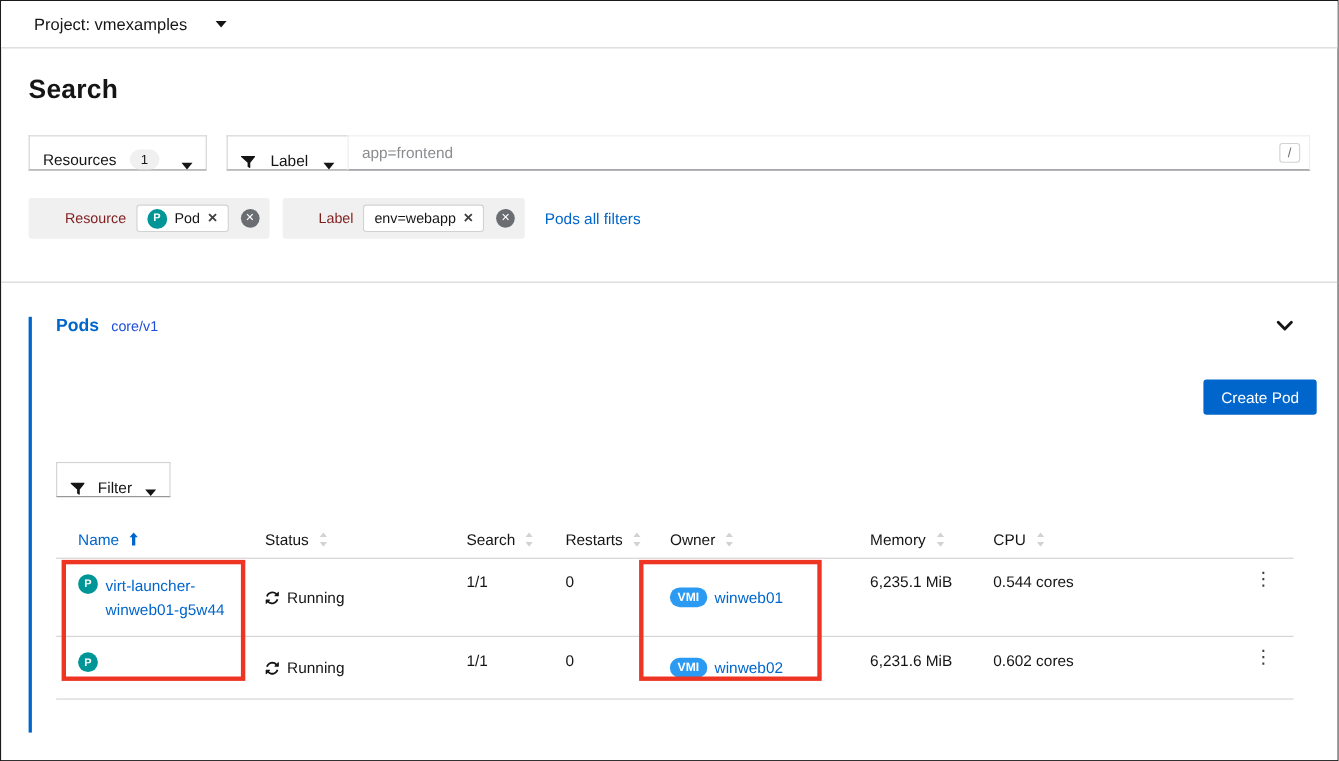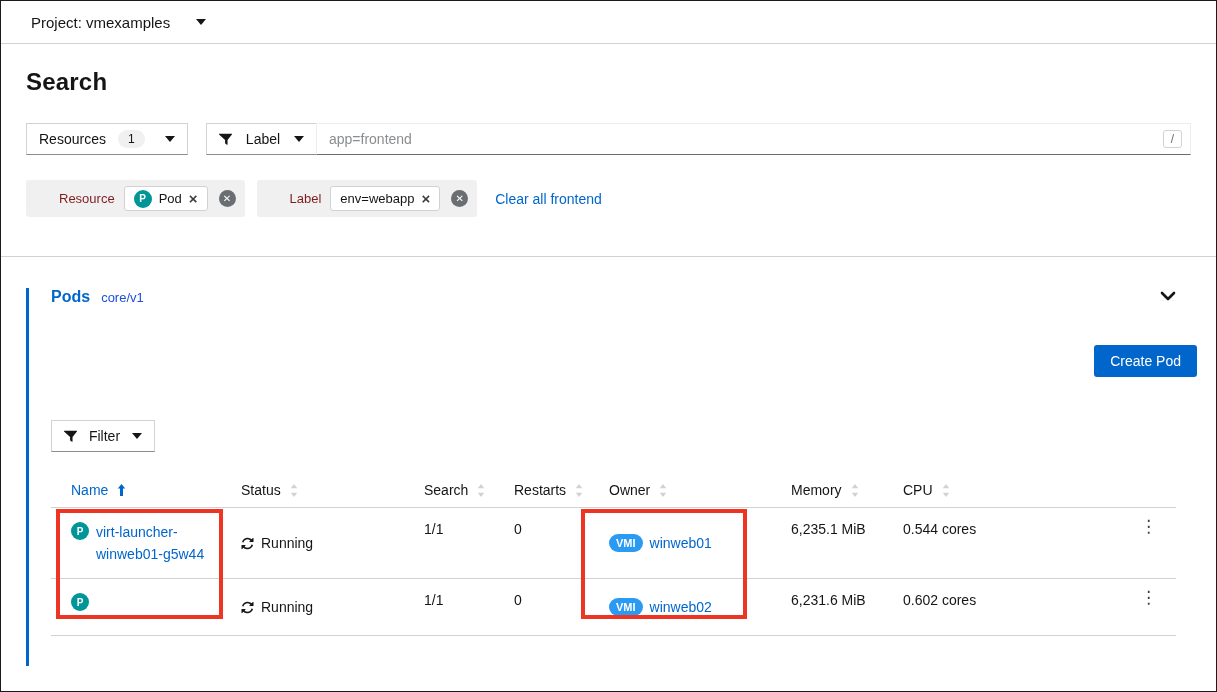--- a/index.html
+++ b/index.html
@@ -22,21 +22,21 @@
   .caret {
     width:0; height:0; display:inline-block;
     border-left:5px solid transparent; border-right:5px solid transparent;
     border-top:6px solid #151515;
   }
   
   .page-title { font-size:24px; font-weight:700; margin:24px 0 0 25px; letter-spacing:.2px; }
   
   .toolbar { display:flex; margin:27px 25px 0 25px; gap:18px; }
   .control {
-    height:32px; display:flex; align-items:center; gap:10px;
+    height:32px; display:flex; align-items:flex-end; gap:10px;
     border:1px solid #d2d2d2; border-bottom-color:#8a8d90;
     background:#fff; padding:0 12px; cursor:pointer; font-size:14px;
   }
   .resources-dd { width:162px; justify-content:space-between; }
   .resources-dd .left { display:flex; align-items:center; gap:12px; }
   .count-badge {
     background:#f0f0f0; border-radius:12px; padding:2px 10px;
     font-size:12px; color:#151515;
   }
   .input-group { display:flex; flex:1; }
@@ -181,21 +181,21 @@
 
     <div class="chip-group">
       <span class="chip-group-label">Label</span>
       <span class="chip">
         <span class="chip-text">env=webapp</span>
         <span class="chip-x">×</span>
       </span>
       <span class="group-close">✕</span>
     </div>
 
-    <a class="clear-all">Clear all frontend</a>
+    <a class="clear-all">Pods all filters</a>
   </div>
 
   <div class="divider"></div>
 
   <div class="section">
     <div class="section-head">
       <div class="section-title-wrap">
         <span class="section-title">Pods</span>
         <span class="section-apiver">core/v1</span>
       </div>

